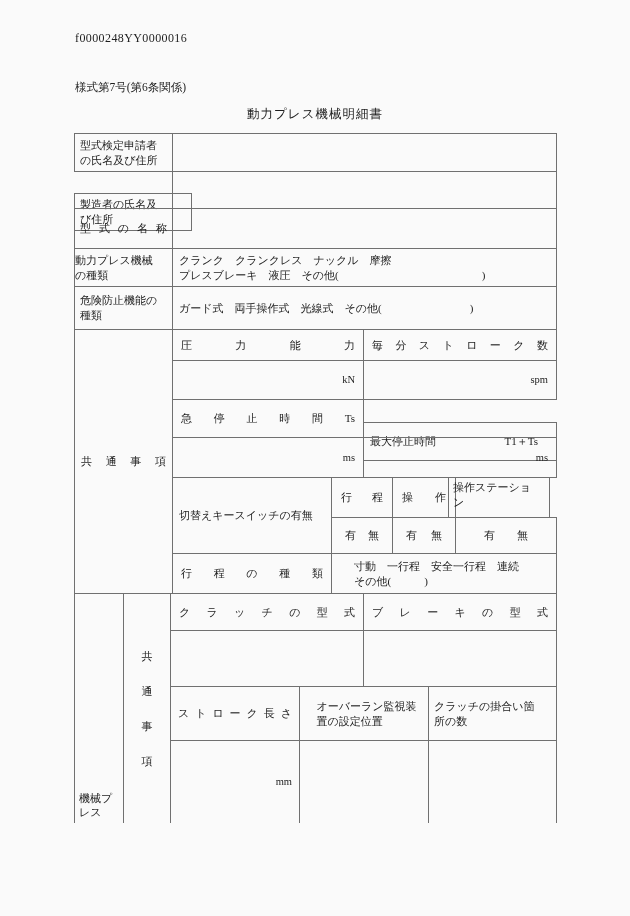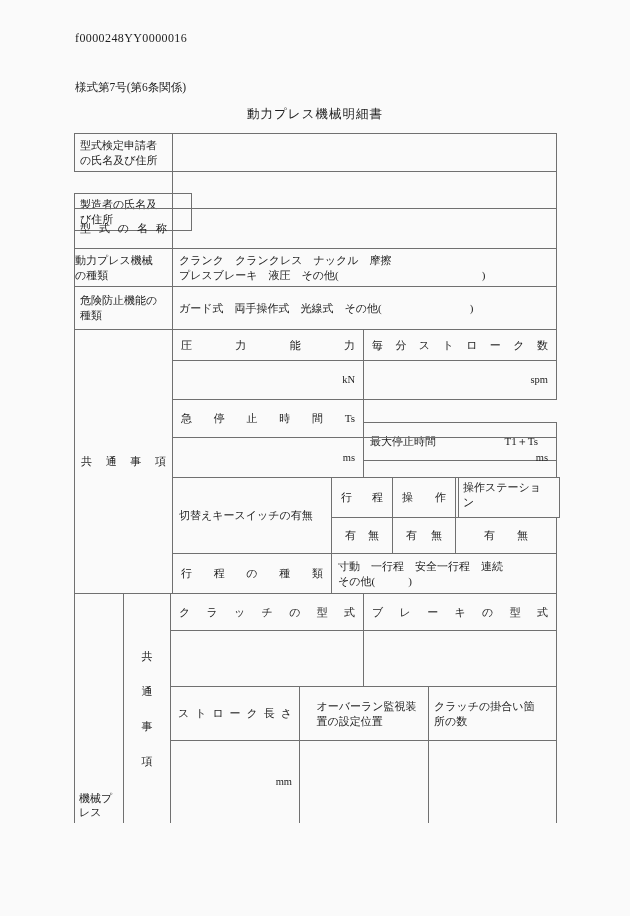--- a/index.html
+++ b/index.html
@@ -140,21 +140,21 @@
         <span>行</span>
         <span>程</span>
       </div>
     </div>
   <div class="cell" style="left:392px;top:477px;width:64px;height:41px;padding:0 9px;">
     <div class="spread">
         <span>操</span>
         <span>作</span>
       </div>
     </div>
-  <div class="cell topalign" style="left:458px;top:477px;width:102px;height:41px;padding:2px 4px 0 4px;">
+  <div class="cell topalign" style="left:448px;top:477px;width:102px;height:41px;padding:2px 4px 0 4px;">
     <span class="pre">操作ステーショ
 ン</span>
     </div>
 
   <div class="cell" style="left:331px;top:517px;width:62px;height:37px;padding:0 13px;">
     <div class="spread">
         <span>有</span>
         <span>無</span>
       </div>
     </div>
@@ -173,21 +173,21 @@
 
   <div class="cell" style="left:172px;top:553px;width:160px;height:41px;padding:0 8px;">
     <div class="spread">
         <span>行</span>
         <span>程</span>
         <span>の</span>
         <span>種</span>
         <span>類</span>
       </div>
     </div>
-  <div class="cell" style="left:331px;top:553px;width:226px;height:41px;padding-left:6px;">
+  <div class="cell" style="left:331px;top:553px;width:226px;height:41px;padding-left:22px;">
     <span class="pre">寸動　一行程　安全一行程　連続
 その他(　　　)</span>
     </div>
 
   <div class="cell nb botalign" style="left:74px;top:593px;width:50px;height:230px;padding:0 2px 3px 4px;">
     <span class="pre">機械プ
 レス</span>
     </div>
   <div class="cell nb" style="left:123px;top:593px;width:48px;height:230px;">
     <div class="vtext">共

